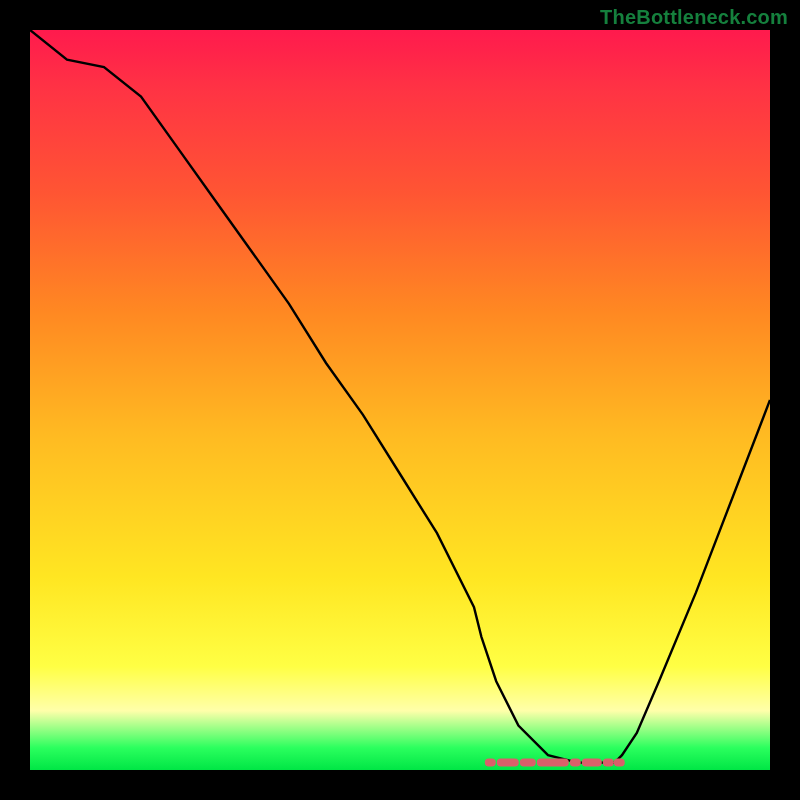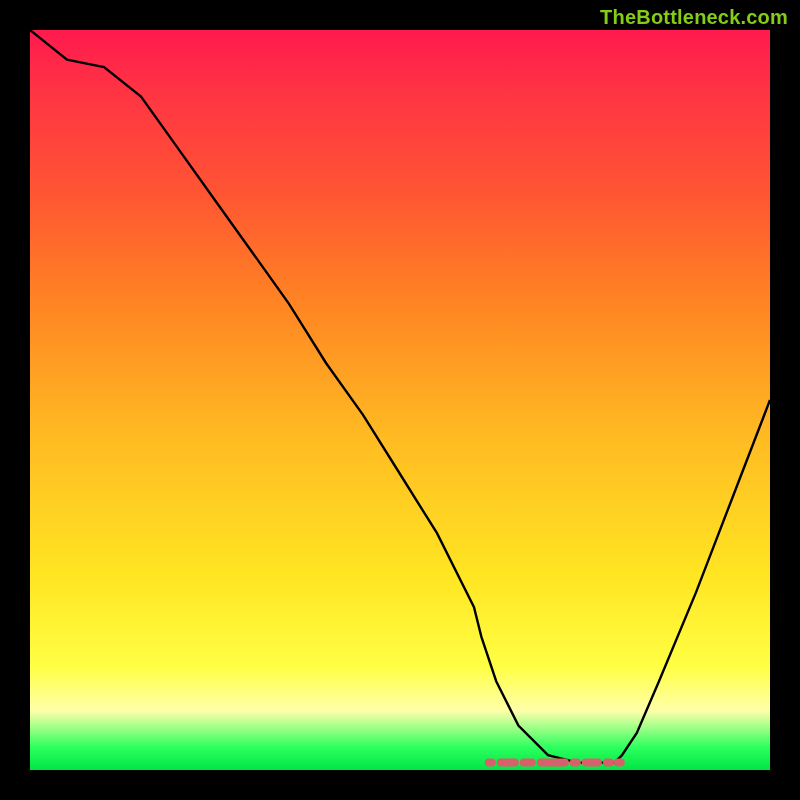--- a/index.html
+++ b/index.html
@@ -48,21 +48,21 @@
     width: 100%;
     height: 100%;
   }
   .watermark {
     position: absolute;
     top: 6px;
     right: 12px;
     font-family: Arial, Helvetica, sans-serif;
     font-size: 20px;
     font-weight: bold;
-    color: #84cc16;
+    color: #15803d;
     letter-spacing: 0.2px;
   }
 </style>
 </head>
 <body>
 
 <div class="chart-container">
   <div class="watermark">TheBottleneck.com</div>
 
   <div class="plot-area">

